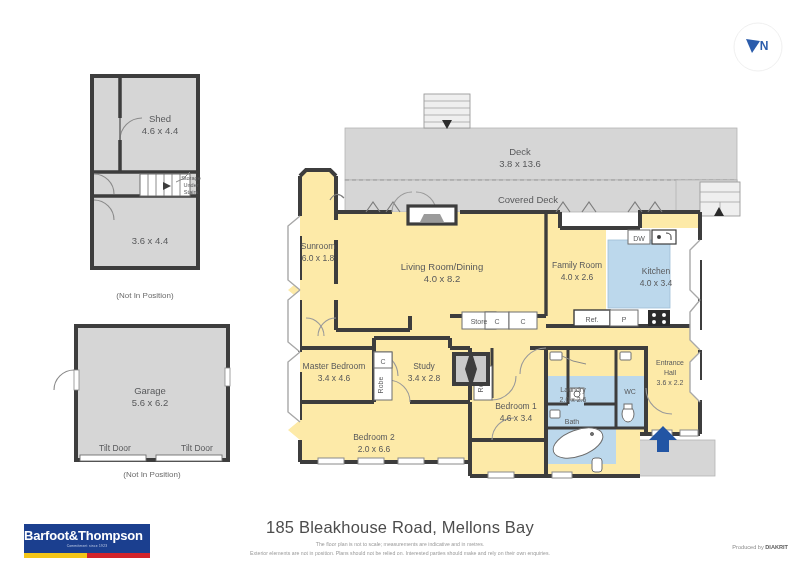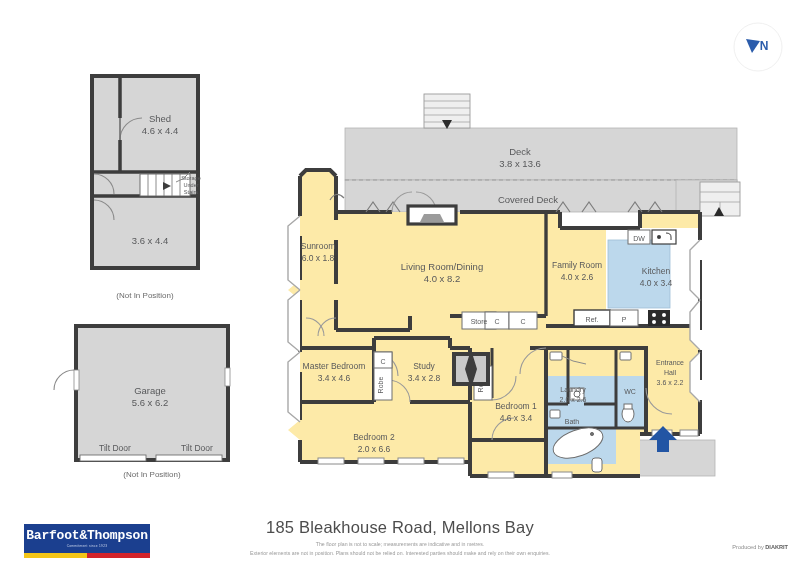--- a/index.html
+++ b/index.html
@@ -23,21 +23,21 @@
   }
   #disc{
     position:absolute;left:0;top:40px;width:800px;text-align:center;
     font-size:5.2px;color:#9a9a9a;line-height:1.65;
   }
   #logo{
     position:absolute;left:24px;top:524px;width:126px;height:34px;
     background:#1b3f8f;box-sizing:border-box;padding-top:5px;
   }
   #logo .nm{
-    text-align:center;color:#ffffff;font-family:Liberation Mono, monospace;
+    color:#ffffff;font-family:Liberation Sans, sans-serif;
     font-size:13px;font-weight:bold;letter-spacing:-.2px;line-height:1;
   }
   #logo .sub{
     text-align:center;color:#cdd8ee;font-size:3.2px;letter-spacing:.3px;
     margin-top:2px;
   }
   #logo .stripe{position:absolute;left:0;bottom:0;width:126px;height:5px;display:flex;}
   #logo .stripe i{display:block;height:5px;}
   #logo .stripe .y{width:50%;background:#f3c518;}
   #logo .stripe .r{width:50%;background:#d2232a;}

